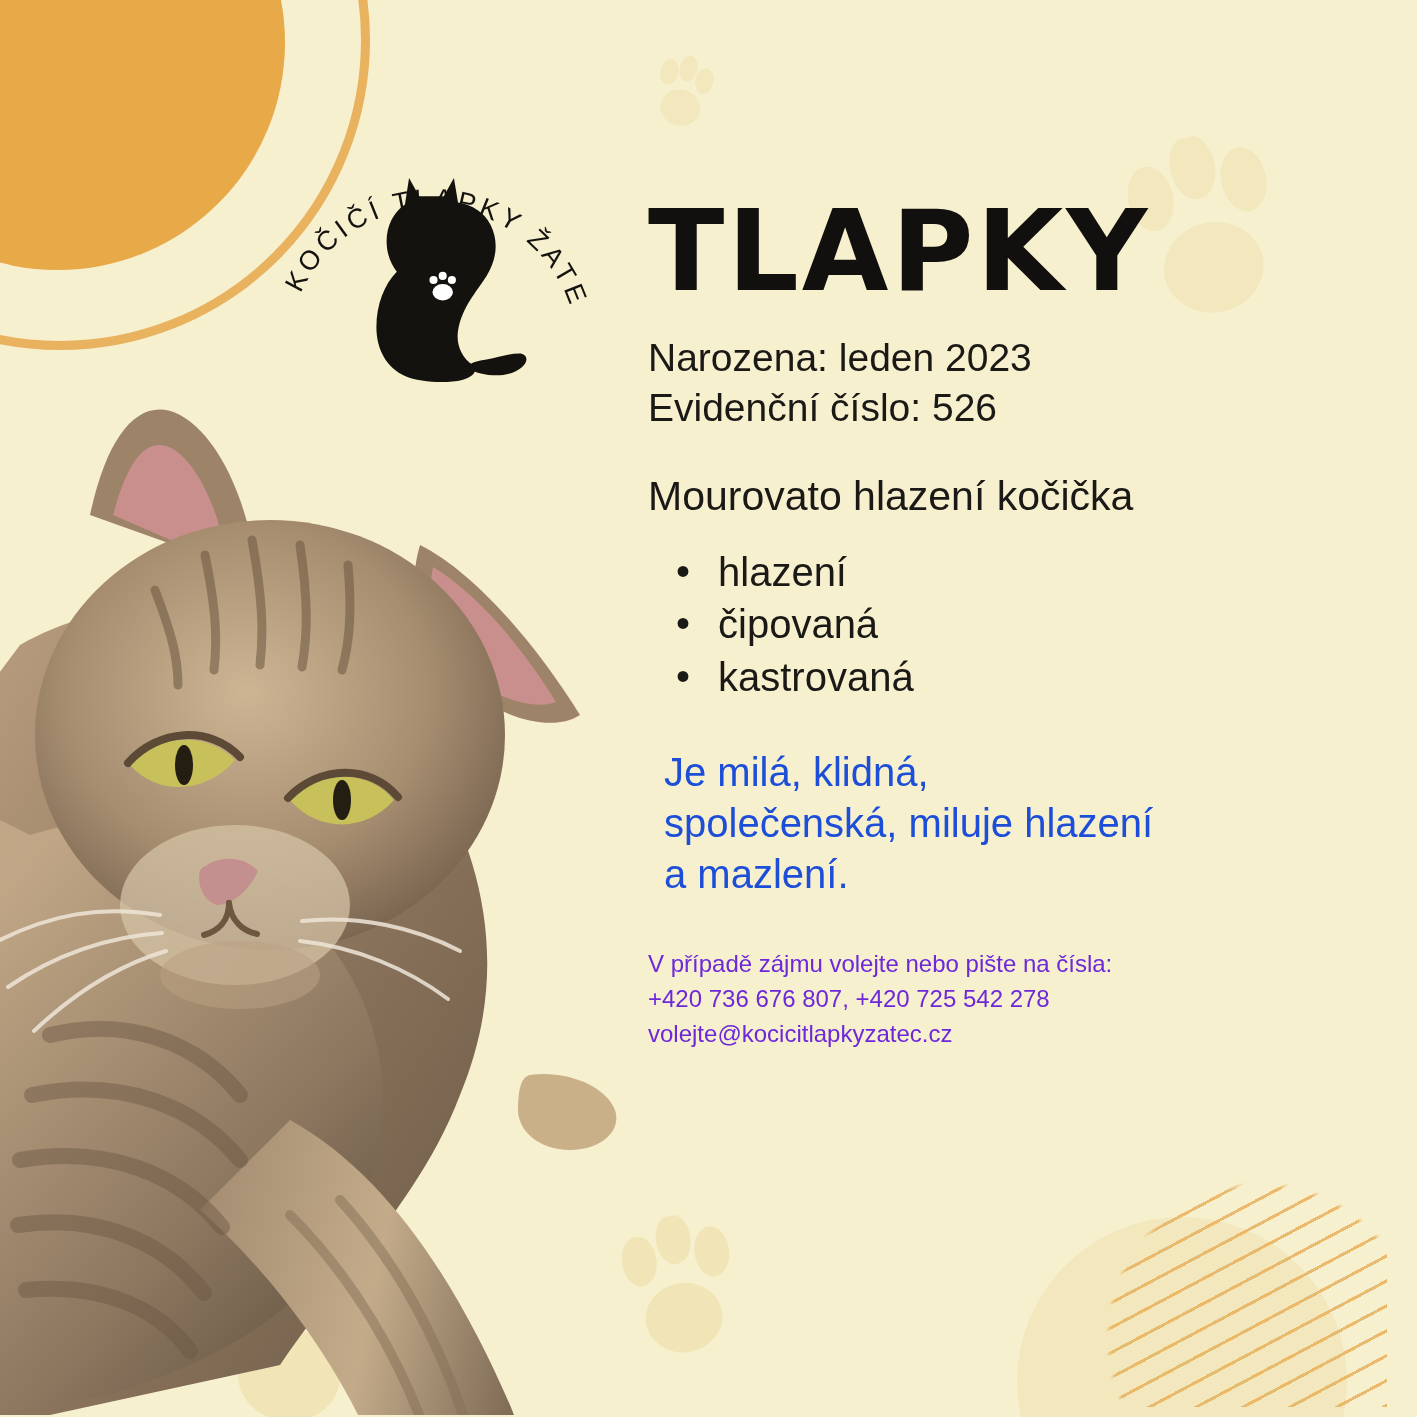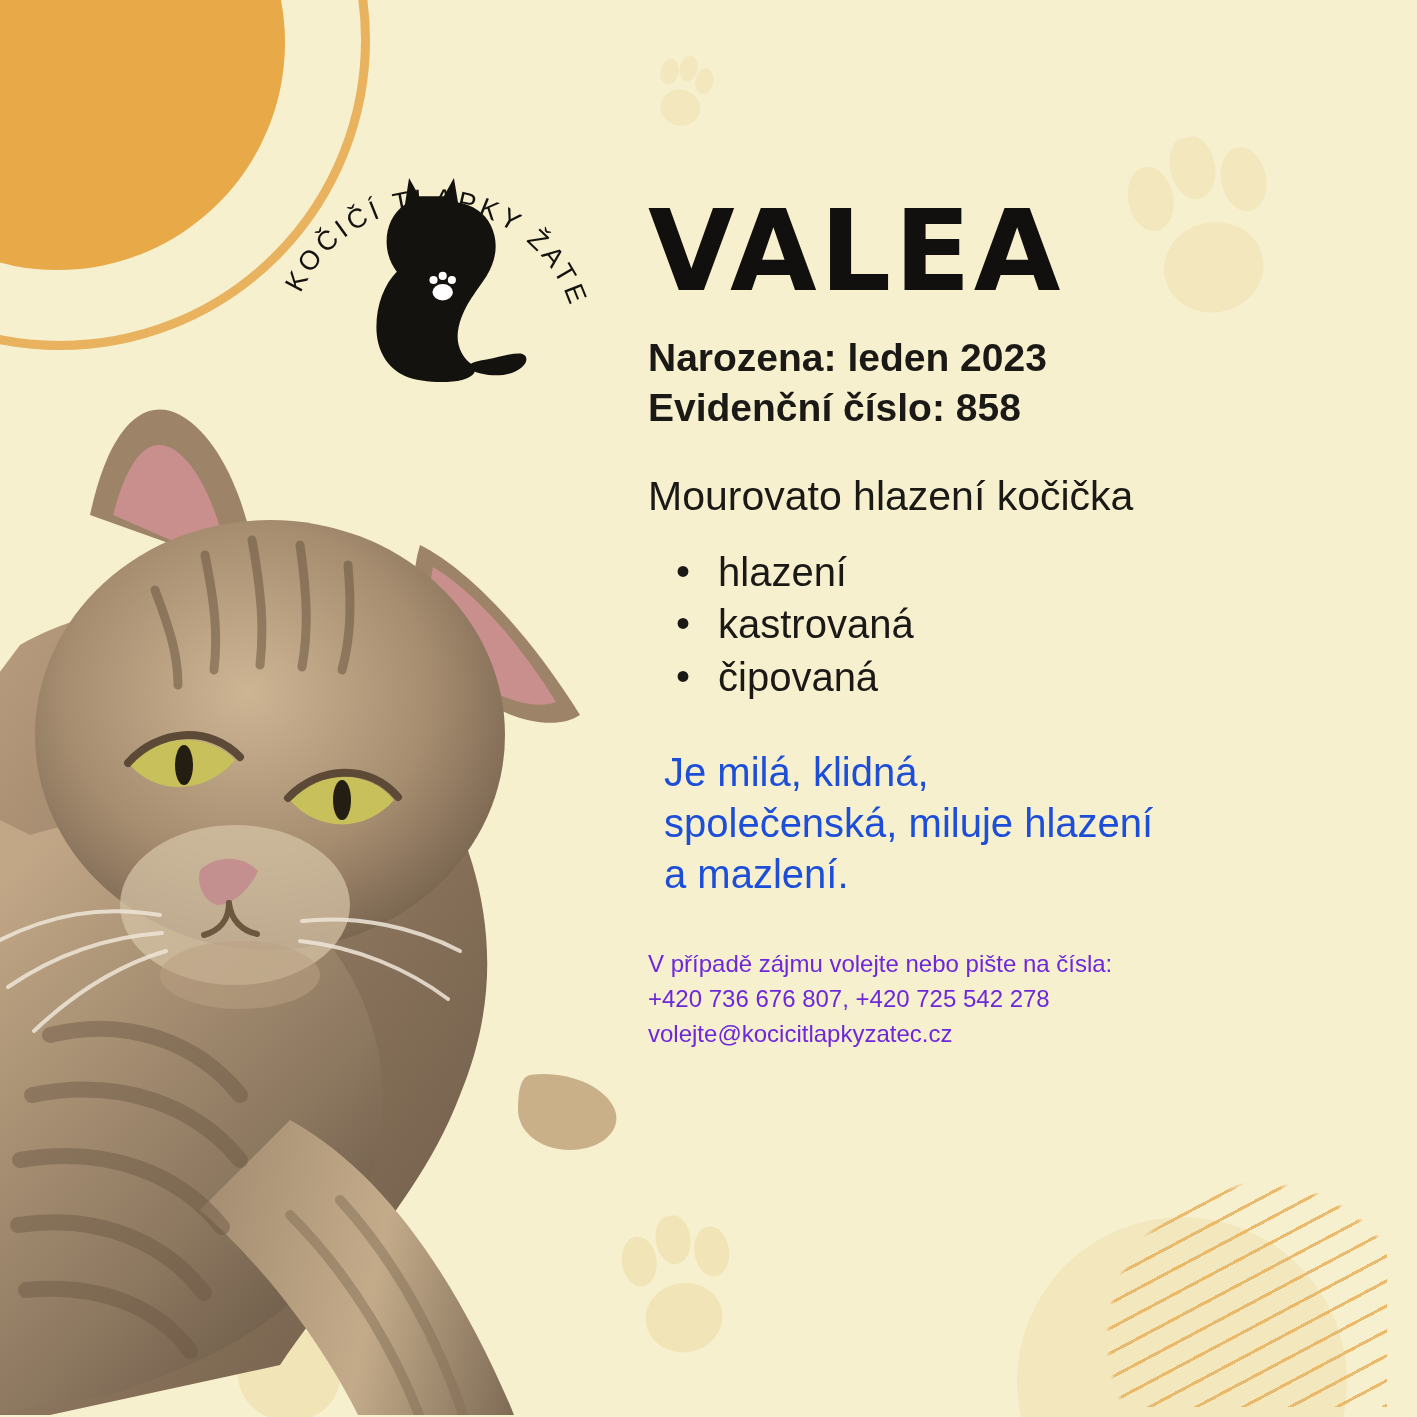--- a/index.html
+++ b/index.html
@@ -116,21 +116,20 @@
     line-height: 1;
     color: #12100e;
     margin: 0 0 26px 0;
     font-family: "DejaVu Sans", sans-serif;
   }
   .meta {
     font-size: 39px;
     line-height: 1.28;
     color: #1b1916;
     margin: 0 0 40px 0;
-    font-weight: bold;
   }
   .breed {
     font-size: 41px;
     color: #1b1916;
     margin: 0 0 26px 0;
   }
   ul.care {
     margin: 0 0 44px 0;
     padding-left: 70px;
     list-style: none;
@@ -329,33 +328,33 @@
                C150 172 140 176 128 178 C120 179 112 181 108 186Z"></path>
       <circle cx="76" cy="100" r="4" fill="#ffffff"></circle>
       <circle cx="85" cy="96" r="4" fill="#ffffff"></circle>
       <circle cx="94" cy="100" r="4" fill="#ffffff"></circle>
       <ellipse cx="85" cy="112" r="8" rx="10" ry="8" fill="#ffffff"></ellipse>
     </g>
   </svg>
 </div>
 
 <div class="content">
-  <h1 class="pet-name">VALEA</h1>
+  <h1 class="pet-name">TLAPKY</h1>
 
   <div class="meta">
     <div>Narozena: leden 2023</div>
-    <div>Evidenční číslo: 858</div>
+    <div>Evidenční číslo: 526</div>
   </div>
 
   <div class="breed">Mourovato hlazení kočička</div>
 
   <ul class="care">
     <li>hlazení</li>
+    <li>čipovaná</li>
     <li>kastrovaná</li>
-    <li>čipovaná</li>
   </ul>
 
   <div class="desc">Je milá, klidná, společenská, miluje hlazení a mazlení.</div>
 
   <div class="contact">
     <div>V případě zájmu volejte nebo pište na čísla:</div>
     <div>+420 736 676 807, +420 725 542 278</div>
     <div>volejte@kocicitlapkyzatec.cz</div>
   </div>
 </div>

